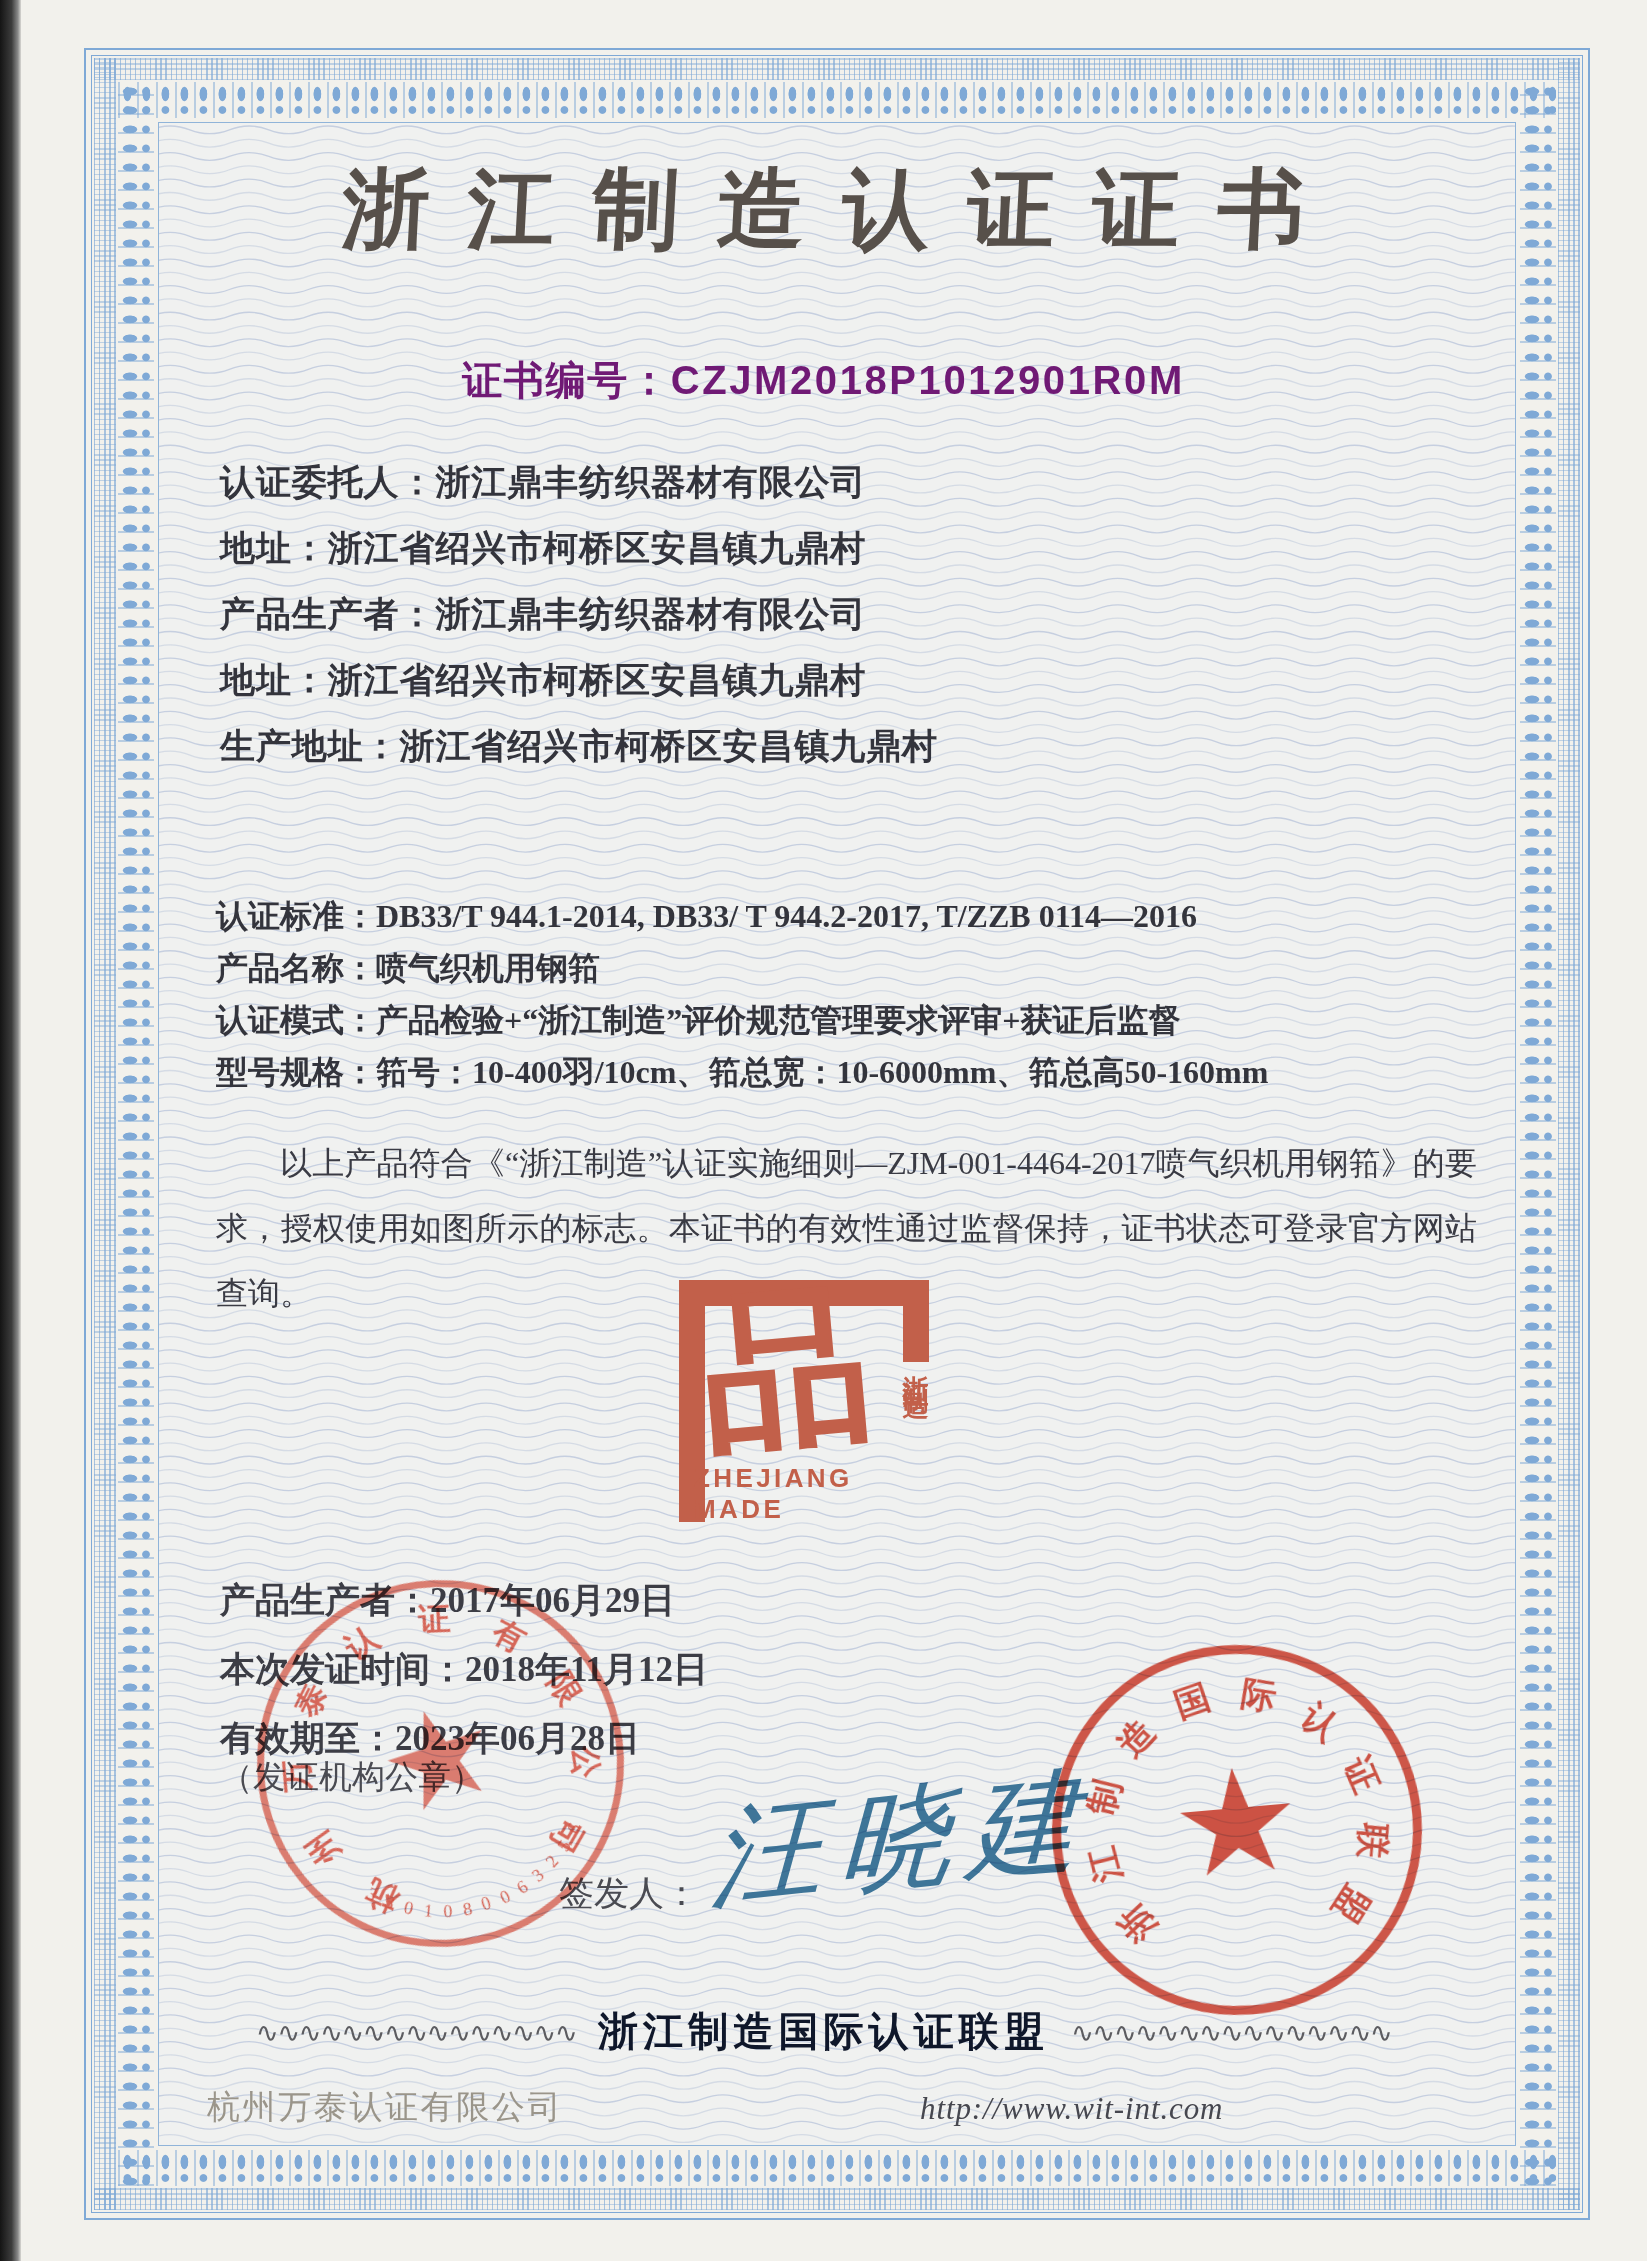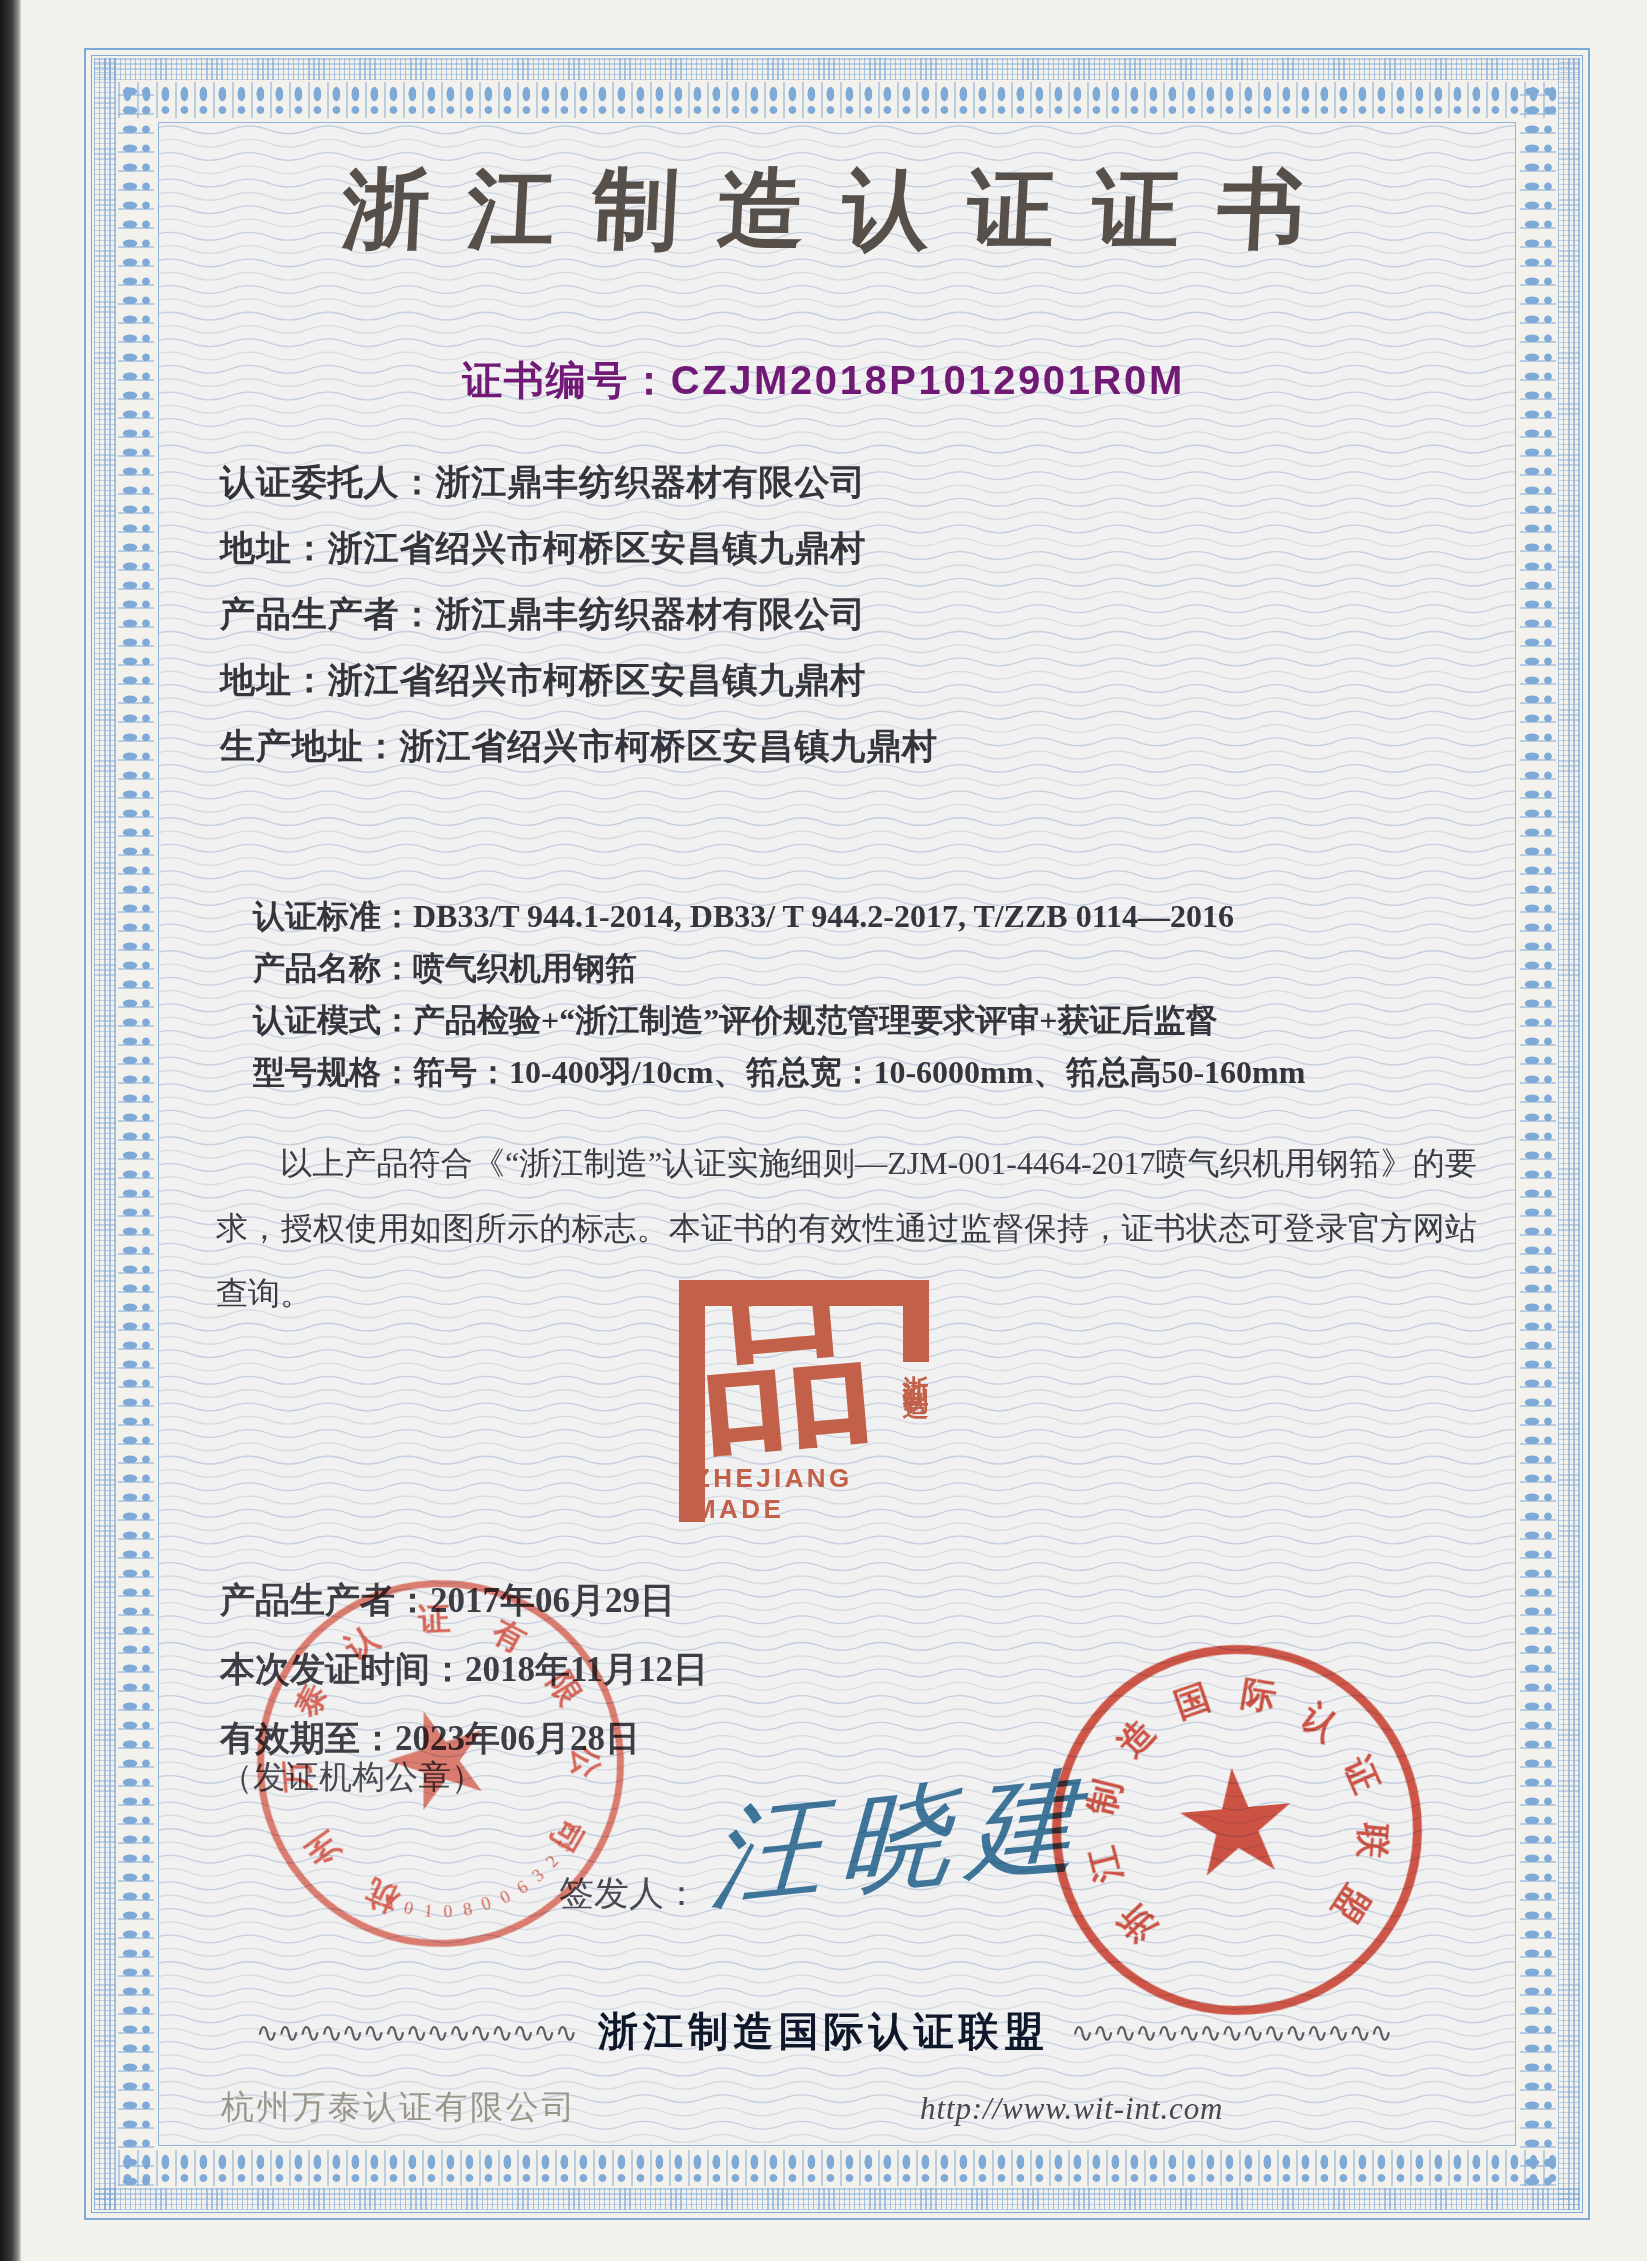--- a/index.html
+++ b/index.html
@@ -44,21 +44,21 @@
   .abs{position:absolute;z-index:2;}
   .title{left:0;top:151px;width:1647px;text-align:center;
     font-size:87px;font-weight:700;letter-spacing:38px;padding-left:38px;box-sizing:border-box;
     color:#57504a;transform:skewX(-3deg);}
   .certline{left:0;top:353px;width:1647px;text-align:center;font-size:40px;font-weight:700;
     color:#701a75;letter-spacing:1.7px;}
   .certline .num{font-family:"Liberation Sans","DejaVu Sans",sans-serif;letter-spacing:2.6px;}
   .infoblock{left:220px;top:450px;}
   .infoblock div{height:66px;line-height:66px;font-size:35px;font-weight:700;letter-spacing:0.9px;color:#33343c;}
   .specblock{left:216px;top:890px;}
-  .specblock div{height:52px;line-height:52px;font-size:32px;font-weight:700;color:#33343c;margin-left:37px;}
+  .specblock div{height:52px;line-height:52px;font-size:32px;font-weight:700;color:#33343c;}
   .para{left:216px;top:1131px;width:1261px;font-size:32px;line-height:65px;
     text-indent:2em;text-align:justify;color:#3a3b44;font-weight:400;}
 
   
   .logo{left:679px;top:1280px;width:250px;height:242px;color:var(--red,#c2604a);}
   .logo .bar{position:absolute;background:currentColor;}
   .logo .bar-top{left:0;top:0;right:0;height:26px;}
   .logo .bar-left{left:0;top:0;bottom:0;width:26px;}
   .logo .bar-right{right:0;top:0;width:26px;height:82px;}
   .logo .mark{position:absolute;left:22px;top:5.1px;font-size:170px;font-weight:700;
@@ -84,21 +84,21 @@
     transform:rotate(-18deg);filter:blur(0.3px);}
   .seal-left .star{font-size:129px;opacity:.85;}
   .seal-right{left:1052px;top:1645px;width:352px;height:352px;
     border:9.4px solid rgba(214,73,56,.9);color:rgba(214,73,56,.92);
     transform:rotate(-5deg);filter:blur(0.3px);}
   .seal-right .star{font-size:144px;}
 
   .alliance{left:0;top:2004px;width:1647px;display:flex;align-items:center;justify-content:center;gap:22px;}
   .alliance .name{font-size:40px;font-weight:800;letter-spacing:5.1px;color:#0f172a;}
   .flr{font-family:"DejaVu Sans",sans-serif;font-size:27.5px;letter-spacing:-1.7px;color:#5c5c60;white-space:nowrap;}
-  .footer-org{left:221px;top:2085px;font-size:33px;color:#9a958a;letter-spacing:2.6px;}
+  .footer-org{left:207px;top:2085px;font-size:33px;color:#9a958a;letter-spacing:2.6px;}
   .footer-url{left:920px;top:2091px;font-size:31px;color:#46474f;letter-spacing:0.9px;font-style:italic;}
 </style>
 </head>
 <body>
 
 <div class="scan-edge"></div>
 
 <div class="frame">
   <div class="f-line-a"></div>
   <div class="f-line-b"></div>

